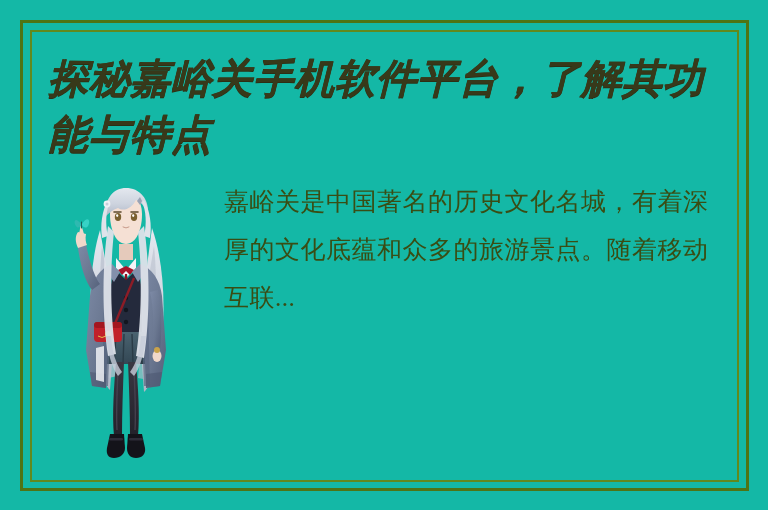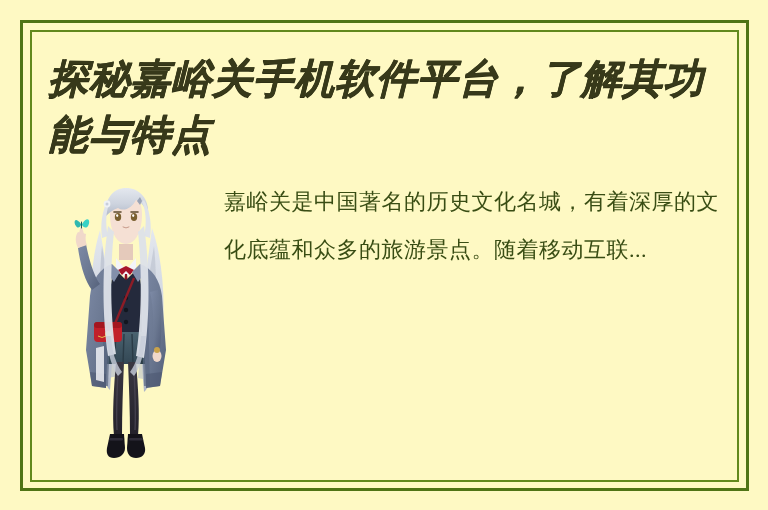--- a/index.html
+++ b/index.html
@@ -14,21 +14,21 @@
     font-family: "Liberation Sans", sans-serif;
     background: #7ffa06;
     position: relative;
   }
 
   #card {
     position: absolute;
     left: 0; top: 0;
     width: 768px;
     height: 510px;
-    background: #fef9c3;
+    background: #14b8a6;
   }
 
   
   #frame-outer {
     position: absolute;
     left: 20px;
     top: 20px;
     width: 729px;
     height: 471px;
     border: 3px solid #4f7415;
@@ -62,21 +62,21 @@
     word-break: break-all;
   }
 
   
   #body-text {
     position: absolute;
     left: 224px;
     top: 178px;
     width: 500px;
     font-family: Liberation Serif, serif;
-    font-size: 22px;
+    font-size: 25px;
     line-height: 48px;
     color: #394d14;
     letter-spacing: 0.5px;
     word-break: break-all;
   }
 
   
   #character {
     position: absolute;
     left: 62px;

